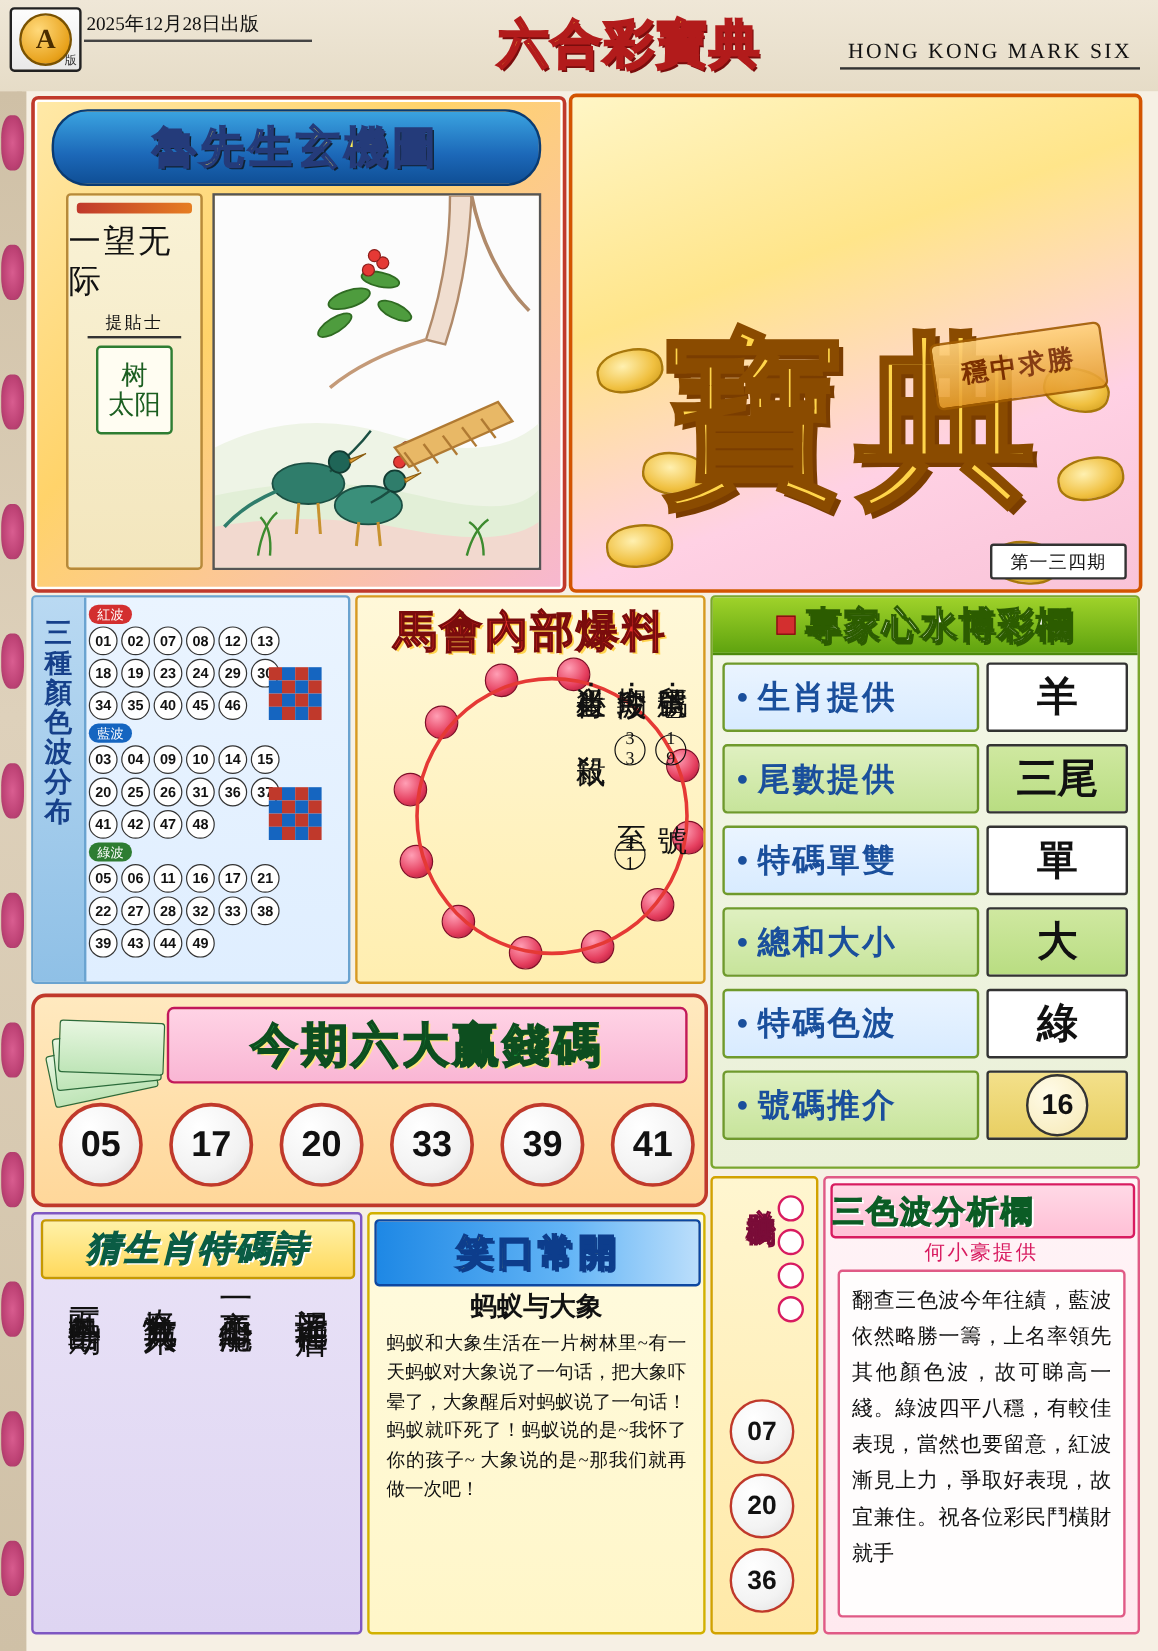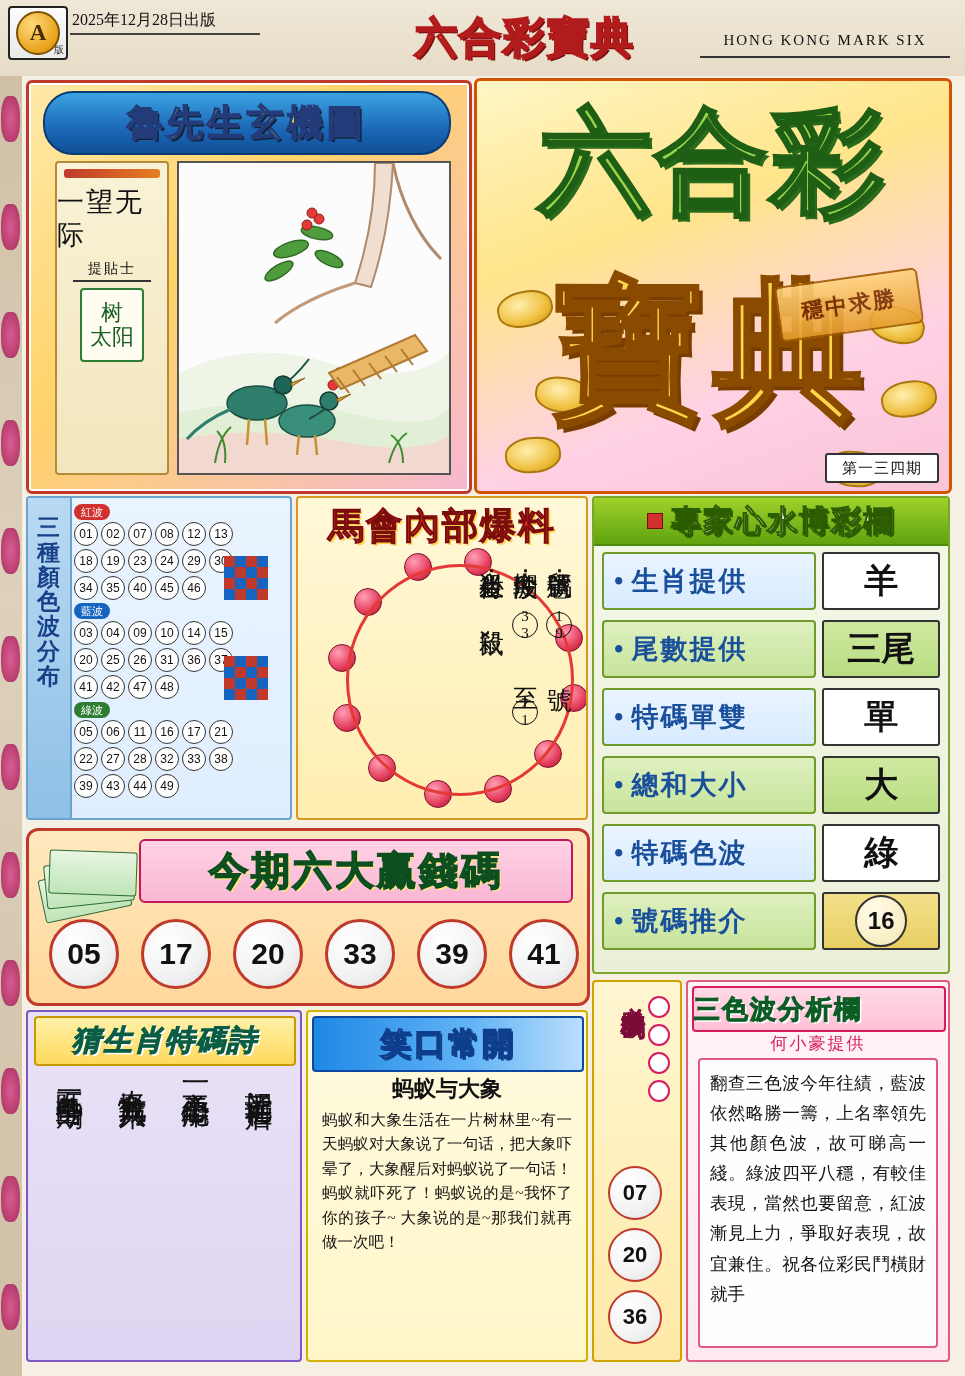--- a/index.html
+++ b/index.html
@@ -50,21 +50,21 @@
   .masthead{
     position:absolute;left:355px;top:12px;width:340px;height:52px;
     font-family:"Liberation Serif",serif;font-weight:bold;font-size:42px;
     color:#ffe23d;
     -webkit-text-stroke:2px #b21b1b;
     text-shadow:2px 2px 0 #7a0d0d;
     letter-spacing:2px;text-align:center;line-height:52px;
   }
   .masthead-en{
     position:absolute;left:705px;top:32px;width:240px;
-    font-size:15px;letter-spacing:2px;color:#111;font-family:"Liberation Serif",serif;
+    font-size:18px;letter-spacing:2px;color:#111;font-family:"Liberation Serif",serif;
     text-align:center;
   }
   .masthead-en-line{position:absolute;left:700px;top:56px;width:250px;height:2px;background:#333;}
 
   
   .panel-xuanji{
     position:absolute;left:26px;top:80px;width:440px;height:408px;
     background:linear-gradient(135deg,#ffe9a8,#ffd36a 40%,#f7b7d0 100%);
     border:3px solid #c0392b;border-radius:6px;
     box-shadow:0 0 0 2px #fff inset;
@@ -158,21 +158,21 @@
     position:absolute;left:6px;top:18px;width:30px;
     font-family:"Liberation Serif",serif;font-weight:bold;font-size:23px;color:#16408a;
     line-height:1.08;text-align:center;letter-spacing:1px;
   }
   .dist-grid{position:absolute;left:46px;top:6px;width:212px;}
   .drow{display:flex;gap:3px;margin-bottom:3px;align-items:center;}
   .ball{
     width:22px;height:22px;border-radius:50%;
     border:1.5px solid #333;background:#fff;
     font-size:12px;font-family:"Liberation Sans",sans-serif;
-    display:flex;align-items:center;justify-content:center;color:#111;font-weight:normal;
+    display:flex;align-items:center;justify-content:center;color:#111;font-weight:bold;
   }
   .grp-label{
     position:absolute;left:48px;width:36px;height:16px;border-radius:8px;
     font-size:11px;color:#fff;display:flex;align-items:center;justify-content:center;
     font-family:"Liberation Serif",serif;
   }
   .grp-red{background:#d32f2f;}
   .grp-blue{background:#1565c0;}
   .grp-green{background:#2e7d32;}
   .checker{position:absolute;width:44px;height:44px;}
@@ -502,21 +502,20 @@
     </div>
   </div>
 
   <div class="bigtitle">
     <div class="ingot" style="left:20px;top:210px;transform:rotate(-12deg);"></div>
     <div class="ingot" style="left:58px;top:296px;transform:rotate(8deg);"></div>
     <div class="ingot" style="left:28px;top:356px;transform:rotate(-6deg);"></div>
     <div class="ingot" style="left:392px;top:226px;transform:rotate(14deg);"></div>
     <div class="ingot" style="left:404px;top:300px;transform:rotate(-10deg);"></div>
     <div class="ingot" style="left:350px;top:370px;transform:rotate(6deg);"></div>
-    <div class="bt-l1">六合彩</div>
     <div class="bt-l2">寶典</div>
     <div class="bt-stamp">穩中求勝</div>
     <div class="bt-issue">第一三四期</div>
   </div>
 
   <div class="dist">
     <div class="dist-side">
       <div class="vtext" id="distSideTitle" style="white-space: pre;">三
 種
 顏

